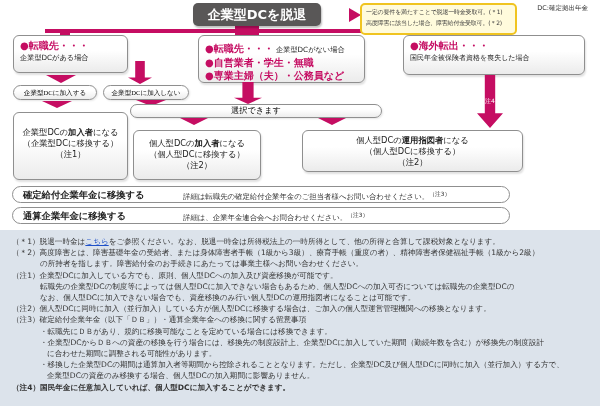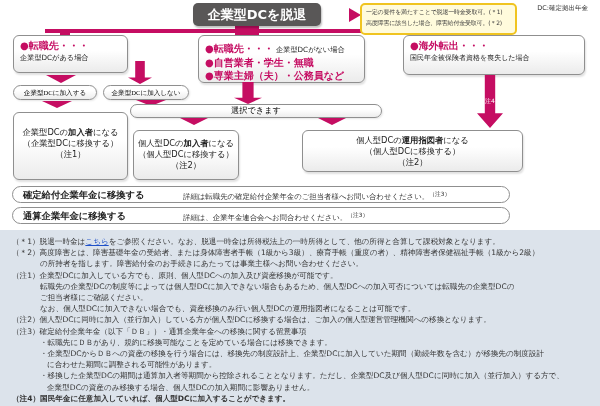--- a/index.html
+++ b/index.html
@@ -101,21 +101,21 @@
   <div class="abs pent" style="left:477px;top:75px;width:26px;height:53px;">
     <span class="pent-label">（注4）</span>
   </div>
 
   <div class="abs wbox result" style="left:13px;top:112px;width:115px;height:68px;padding-top:14px;">
     <div><span>企業型DCの</span><b>加入者</b><span>になる</span></div>
     <div>（企業型DCに移換する）</div>
     <div>（注1）</div>
   </div>
 
-  <div class="abs wbox result" style="left:133px;top:130px;width:106px;height:50px;padding-top:7px;">
+  <div class="abs wbox result" style="left:133px;top:130px;width:128px;height:50px;padding-top:7px;">
     <div><span>個人型DCの</span><b>加入者</b><span>になる</span></div>
     <div>（個人型DCに移換する）</div>
     <div>（注2）</div>
   </div>
 
   <div class="abs wbox result" style="left:302px;top:130px;width:221px;height:42px;padding-top:4px;">
     <div><span>個人型DCの</span><b>運用指図者</b><span>になる</span></div>
     <div>（個人型DCに移換する）</div>
     <div>（注2）</div>
   </div>
@@ -129,21 +129,20 @@
     <span class="rowdesc"><span>詳細は、企業年金連合会へお問合わせください。</span><span class="rowsup">（注3）</span></span>
   </div>
 
   <div class="abs fnpanel">
     <div class="fnwrap">
         <div class="fn-line i0"><span>（＊1）脱退一時金は</span><span class="fn-link">こちら</span><span>をご参照ください。なお、脱退一時金は所得税法上の一時所得として、他の所得と合算して課税対象となります。</span></div>
         <div class="fn-line i0">（＊2）高度障害とは、障害基礎年金の受給者、または身体障害者手帳（1級から3級）、療育手帳（重度の者）、精神障害者保健福祉手帳（1級から2級）</div>
         <div class="fn-line i1">の所持者を指します。障害給付金のお手続きにあたっては事業主様へお問い合わせください。</div>
         <div class="fn-line i0">（注1）企業型DCに加入している方でも、原則、個人型DCへの加入及び資産移換が可能です。</div>
         <div class="fn-line i1">転職先の企業型DCの制度等によっては個人型DCに加入できない場合もあるため、個人型DCへの加入可否については転職先の企業型DCの</div>
-        <div class="fn-line i1">ご担当者様にご確認ください。</div>
         <div class="fn-line i1">なお、個人型DCに加入できない場合でも、資産移換のみ行い個人型DCの運用指図者になることは可能です。</div>
         <div class="fn-line i0">（注2）個人型DCに同時に加入（並行加入）している方が個人型DCに移換する場合は、ご加入の個人型運営管理機関への移換となります。</div>
         <div class="fn-line i0">（注3）確定給付企業年金（以下「ＤＢ」）・通算企業年金への移換に関する留意事項</div>
         <div class="fn-line i1">・転職先にＤＢがあり、規約に移換可能なことを定めている場合には移換できます。</div>
         <div class="fn-line i1">・企業型DCからＤＢへの資産の移換を行う場合には、移換先の制度設計上、企業型DCに加入していた期間（勤続年数を含む）が移換先の制度設計</div>
         <div class="fn-line i2">に合わせた期間に調整される可能性があります。</div>
         <div class="fn-line i1">・移換した企業型DCの期間は通算加入者等期間から控除されることとなります。ただし、企業型DC及び個人型DCに同時に加入（並行加入）する方で、</div>
         <div class="fn-line i2">企業型DCの資産のみ移換する場合、個人型DCの加入期間に影響ありません。</div>
         <div class="fn-line i0 fn-bold">（注4）国民年金に任意加入していれば、個人型DCに加入することができます。</div>
       </div>

